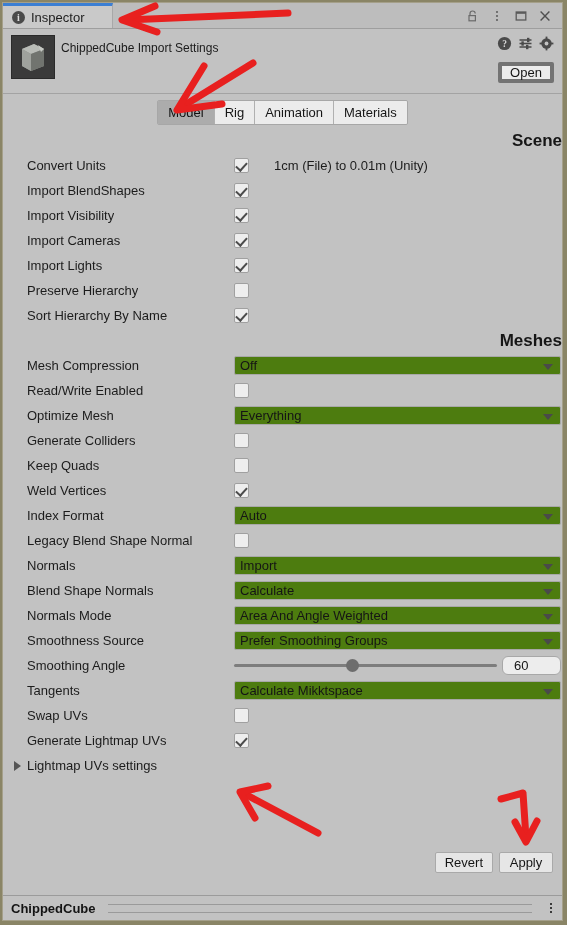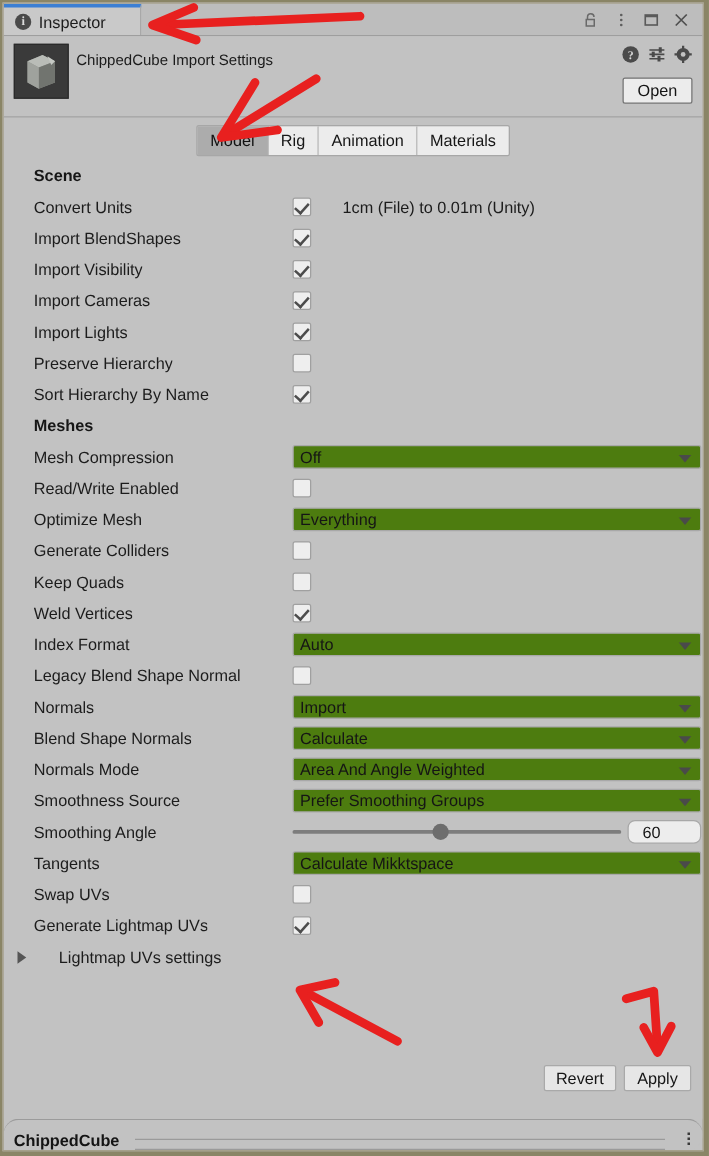--- a/index.html
+++ b/index.html
@@ -104,21 +104,21 @@
     align-items: center;
     gap: 6px;
   }
   .hdr-icon { width: 15px; height: 15px; display:block; }
   #open-button {
     position: absolute;
     right: 8px; top: 33px;
     min-width: 56px;
     height: 21px;
     background: #ececec;
-    border: 1px solid #737373;
+    border: 4px solid #737373;
     border-radius: 2px;
     font-size: 13px;
     color: #151515;
     display: flex;
     align-items: center;
     justify-content: center;
     padding: 0 8px;
     box-sizing: border-box;
   }
 
@@ -157,26 +157,27 @@
   }
 
   
   #body {
     flex: 1 1 auto;
     position: relative;
     background: #c2c2c2;
     overflow: hidden;
   }
   .section-head {
-    font-size: 13px;
+    font-size: 17px;
     font-weight: bold;
     color: #161616;
     padding-left: 24px;
     height: 25px;
     line-height: 25px;
+    text-align: right;
   }
   .row {
     height: 25px;
     display: flex;
     align-items: center;
     position: relative;
   }
   .row-label {
     position: absolute;
     left: 24px;
@@ -286,21 +287,20 @@
     align-items: center;
     padding-left: 11px;
   }
   .foldout {
     height: 25px;
     display: flex;
     align-items: center;
     padding-left: 11px;
     font-size: 13px;
     color: #1c1c1c;
-    gap: 20px;
   }
   .fold-arrow {
     width: 0; height: 0;
     border-top: 5px solid transparent;
     border-bottom: 5px solid transparent;
     border-left: 7px solid #555;
     margin-right: 6px;
   }
 
   
@@ -325,25 +325,24 @@
     padding: 4px 9px;
     box-sizing: border-box;
   }
 
   
   #statusbar {
     height: 24px;
     background: #c2c2c2;
     border-top: 1px solid #9b9b9b;
     display: flex;
-    align-items: flex-end;
+    align-items: center;
     flex: 0 0 auto;
     padding: 0 4px 0 8px;
     gap: 12px;
-    border-radius: 12px;
   }
   #status-label {
     font-size: 13px;
     font-weight: bold;
     color: #141414;
     white-space: nowrap;
   }
   #status-rule {
     flex: 1 1 auto;
     height: 7px;

